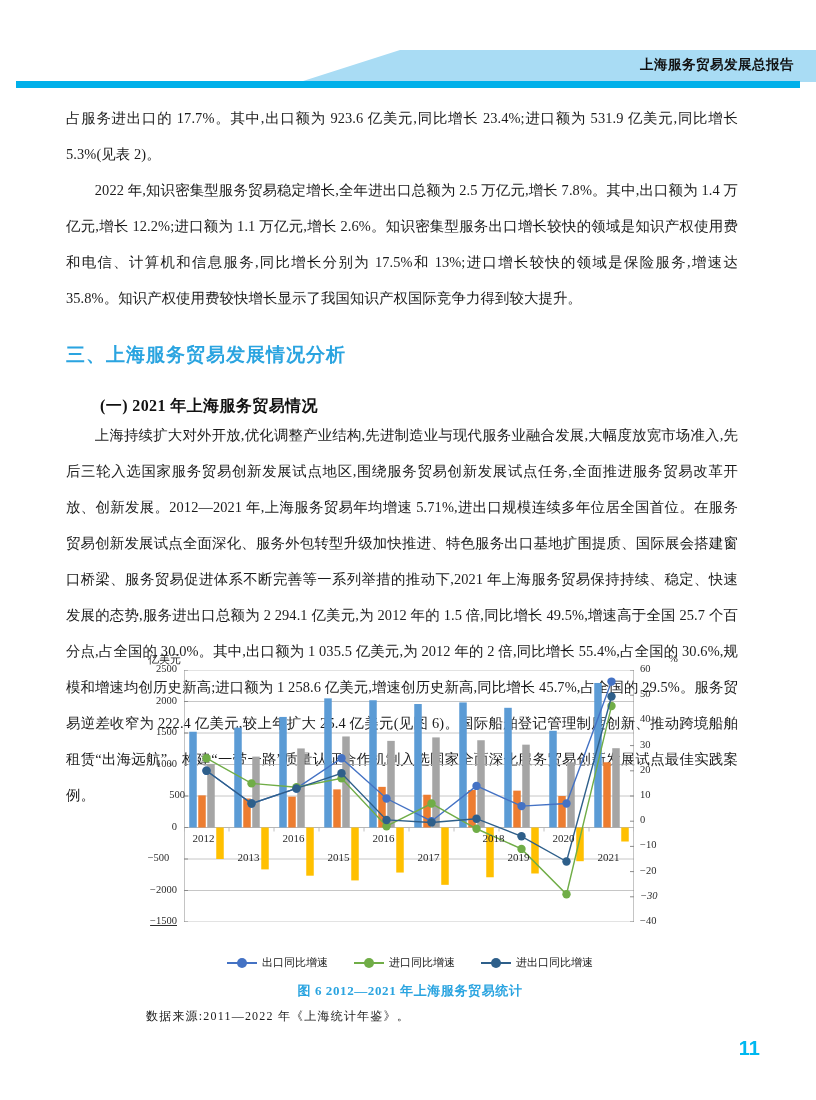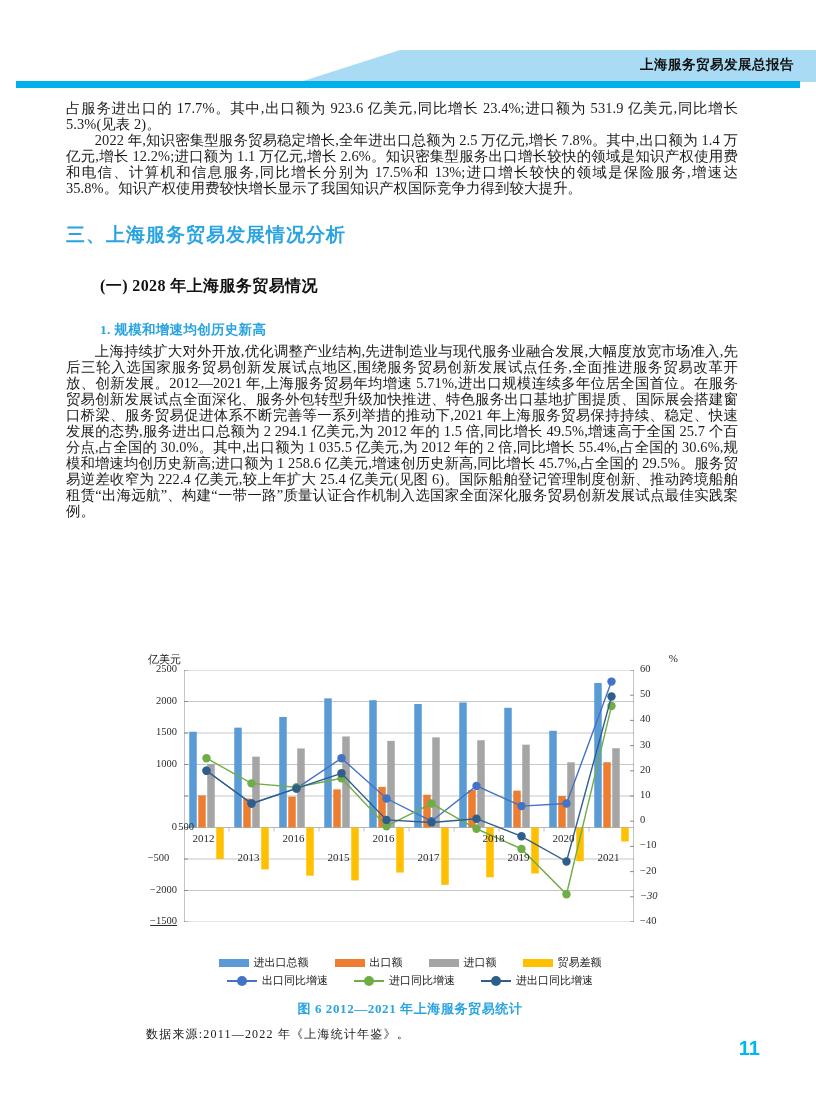--- a/index.html
+++ b/index.html
@@ -45,21 +45,21 @@
 
   
   .content {
     position: absolute;
     left: 66px; top: 100px;
     width: 684px;
   }
   p.body-para {
     margin: 0 12px 0 0;
     font-size: 14.4px;
-    line-height: 16px;
+    line-height: 36px;
     text-align: justify;
     text-justify: inter-ideograph;
     letter-spacing: .1px;
   }
   p.indent { text-indent: 2em; }
 
   h2.section-h {
     font-size: 19px;
     font-weight: bold;
     color: #2aa4e0;
@@ -202,23 +202,22 @@
 <div class="header-title">上海服务贸易发展总报告</div>
 
 <div class="content">
 
   <p class="body-para">占服务进出口的 17.7%。其中,出口额为 923.6 亿美元,同比增长 23.4%;进口额为 531.9 亿美元,同比增长 5.3%(见表 2)。</p>
 
   <p class="body-para indent">2022 年,知识密集型服务贸易稳定增长,全年进出口总额为 2.5 万亿元,增长 7.8%。其中,出口额为 1.4 万亿元,增长 12.2%;进口额为 1.1 万亿元,增长 2.6%。知识密集型服务出口增长较快的领域是知识产权使用费和电信、计算机和信息服务,同比增长分别为 17.5%和 13%;进口增长较快的领域是保险服务,增速达 35.8%。知识产权使用费较快增长显示了我国知识产权国际竞争力得到较大提升。</p>
 
   <h2 class="section-h">三、上海服务贸易发展情况分析</h2>
 
-  <h3 class="sub-h">(一) 2028 年上海服务贸易情况</h3>
-
-  <h4 class="subsub-h">1. 规模和增速均创历史新高</h4>
+  <h3 class="sub-h">(一) 2021 年上海服务贸易情况</h3>
+
 
   <p class="body-para indent">上海持续扩大对外开放,优化调整产业结构,先进制造业与现代服务业融合发展,大幅度放宽市场准入,先后三轮入选国家服务贸易创新发展试点地区,围绕服务贸易创新发展试点任务,全面推进服务贸易改革开放、创新发展。2012—2021 年,上海服务贸易年均增速 5.71%,进出口规模连续多年位居全国首位。在服务贸易创新发展试点全面深化、服务外包转型升级加快推进、特色服务出口基地扩围提质、国际展会搭建窗口桥梁、服务贸易促进体系不断完善等一系列举措的推动下,2021 年上海服务贸易保持持续、稳定、快速发展的态势,服务进出口总额为 2 294.1 亿美元,为 2012 年的 1.5 倍,同比增长 49.5%,增速高于全国 25.7 个百分点,占全国的 30.0%。其中,出口额为 1 035.5 亿美元,为 2012 年的 2 倍,同比增长 55.4%,占全国的 30.6%,规模和增速均创历史新高;进口额为 1 258.6 亿美元,增速创历史新高,同比增长 45.7%,占全国的 29.5%。服务贸易逆差收窄为 222.4 亿美元,较上年扩大 25.4 亿美元(见图 6)。国际船舶登记管理制度创新、推动跨境船舶租赁“出海远航”、构建“一带一路”质量认证合作机制入选国家全面深化服务贸易创新发展试点最佳实践案例。</p>
 </div>
 
 <div class="figure-wrap">
   <div class="chart-box">
     <div class="axis-unit-left">亿美元</div>
     <div class="axis-unit-right">%</div>
     <div class="plot">
       <svg id="chart-svg" width="450" height="252" viewBox="0 0 450 252">
@@ -336,21 +335,21 @@
           <circle cx="292.5" cy="148.68" r="4.2" fill="#2e5f8a"></circle>
           <circle cx="337.5" cy="166.32" r="4.2" fill="#2e5f8a"></circle>
           <circle cx="382.5" cy="191.52" r="4.2" fill="#2e5f8a"></circle>
           <circle cx="427.5" cy="26.460000000000008" r="4.2" fill="#2e5f8a"></circle>
         </svg>
     </div>
   <div class="tick-label tick-left" style="left: 0px; width: 37px; top: 11px;">2500</div>
       <div class="tick-label tick-left" style="left: 0px; width: 37px; top: 42.5px;">2000</div>
       <div class="tick-label tick-left" style="left: 0px; width: 37px; top: 74px;">1500</div>
       <div class="tick-label tick-left" style="left: 0px; width: 37px; top: 105.5px;">1000</div>
-      <div class="tick-label tick-left" style="left: 17px; width: 37px; top: 137px; margin-top: 32px;">500</div>
+      <div class="tick-label tick-left" style="left: 8px; width: 37px; top: 137px;">500</div>
       <div class="tick-label tick-left" style="left: 0px; width: 37px; top: 168.5px;">0</div>
       <div class="tick-label tick-left" style="left: 0px; width: 37px; top: 200px; text-align: center;">−500</div>
       <div class="tick-label tick-left" style="left: 0px; width: 37px; top: 231.5px;">−2000</div>
       <div class="tick-label tick-left" style="left: 0px; width: 37px; top: 263px; text-decoration: underline;">−1500</div>
       <div class="tick-label tick-right" style="left: 500px; top: 11px;">60</div>
       <div class="tick-label tick-right" style="left: 500px; top: 36.2px;">50</div>
       <div class="tick-label tick-right" style="left: 500px; top: 61.4px;">40</div>
       <div class="tick-label tick-right" style="left: 500px; top: 86.6px;">30</div>
       <div class="tick-label tick-right" style="left: 500px; top: 111.8px;">20</div>
       <div class="tick-label tick-right" style="left: 500px; top: 137px;">10</div>
@@ -367,38 +366,20 @@
       <div class="cat-label" style="left: 277.5px; top: 198.5px;">2017</div>
       <div class="cat-label" style="left: 322.5px; top: 179.5px; margin-left: 20px;">2018</div>
       <div class="cat-label" style="left: 367.5px; top: 198.5px;">2019</div>
       <div class="cat-label" style="left: 412.5px; top: 179.5px;">2020</div>
       <div class="cat-label" style="left: 457.5px; top: 198.5px;">2021</div>
     </div>
 
   <div class="legend">
     <div class="legend-row">
       <span class="legend-item">
-        <span class="swatch-bar" style="background: rgb(91, 155, 213);"></span>
-        <span>进出口总额</span>
-      </span>
-      <span class="legend-item">
-        <span class="swatch-bar" style="background: rgb(237, 125, 49);"></span>
-        <span>出口额</span>
-      </span>
-      <span class="legend-item">
-        <span class="swatch-bar" style="background: rgb(165, 165, 165);"></span>
-        <span>进口额</span>
-      </span>
-      <span class="legend-item">
-        <span class="swatch-bar" style="background: rgb(255, 192, 0);"></span>
-        <span>贸易差额</span>
-      </span>
-    </div>
-    <div class="legend-row">
-      <span class="legend-item">
         <span class="swatch-line">
             <i style="background: rgb(68, 114, 196);"></i>
             <b style="background: rgb(68, 114, 196);"></b>
           </span>
         <span>出口同比增速</span>
       </span>
       <span class="legend-item">
         <span class="swatch-line">
             <i style="background: rgb(112, 173, 71);"></i>
             <b style="background: rgb(112, 173, 71);"></b>

